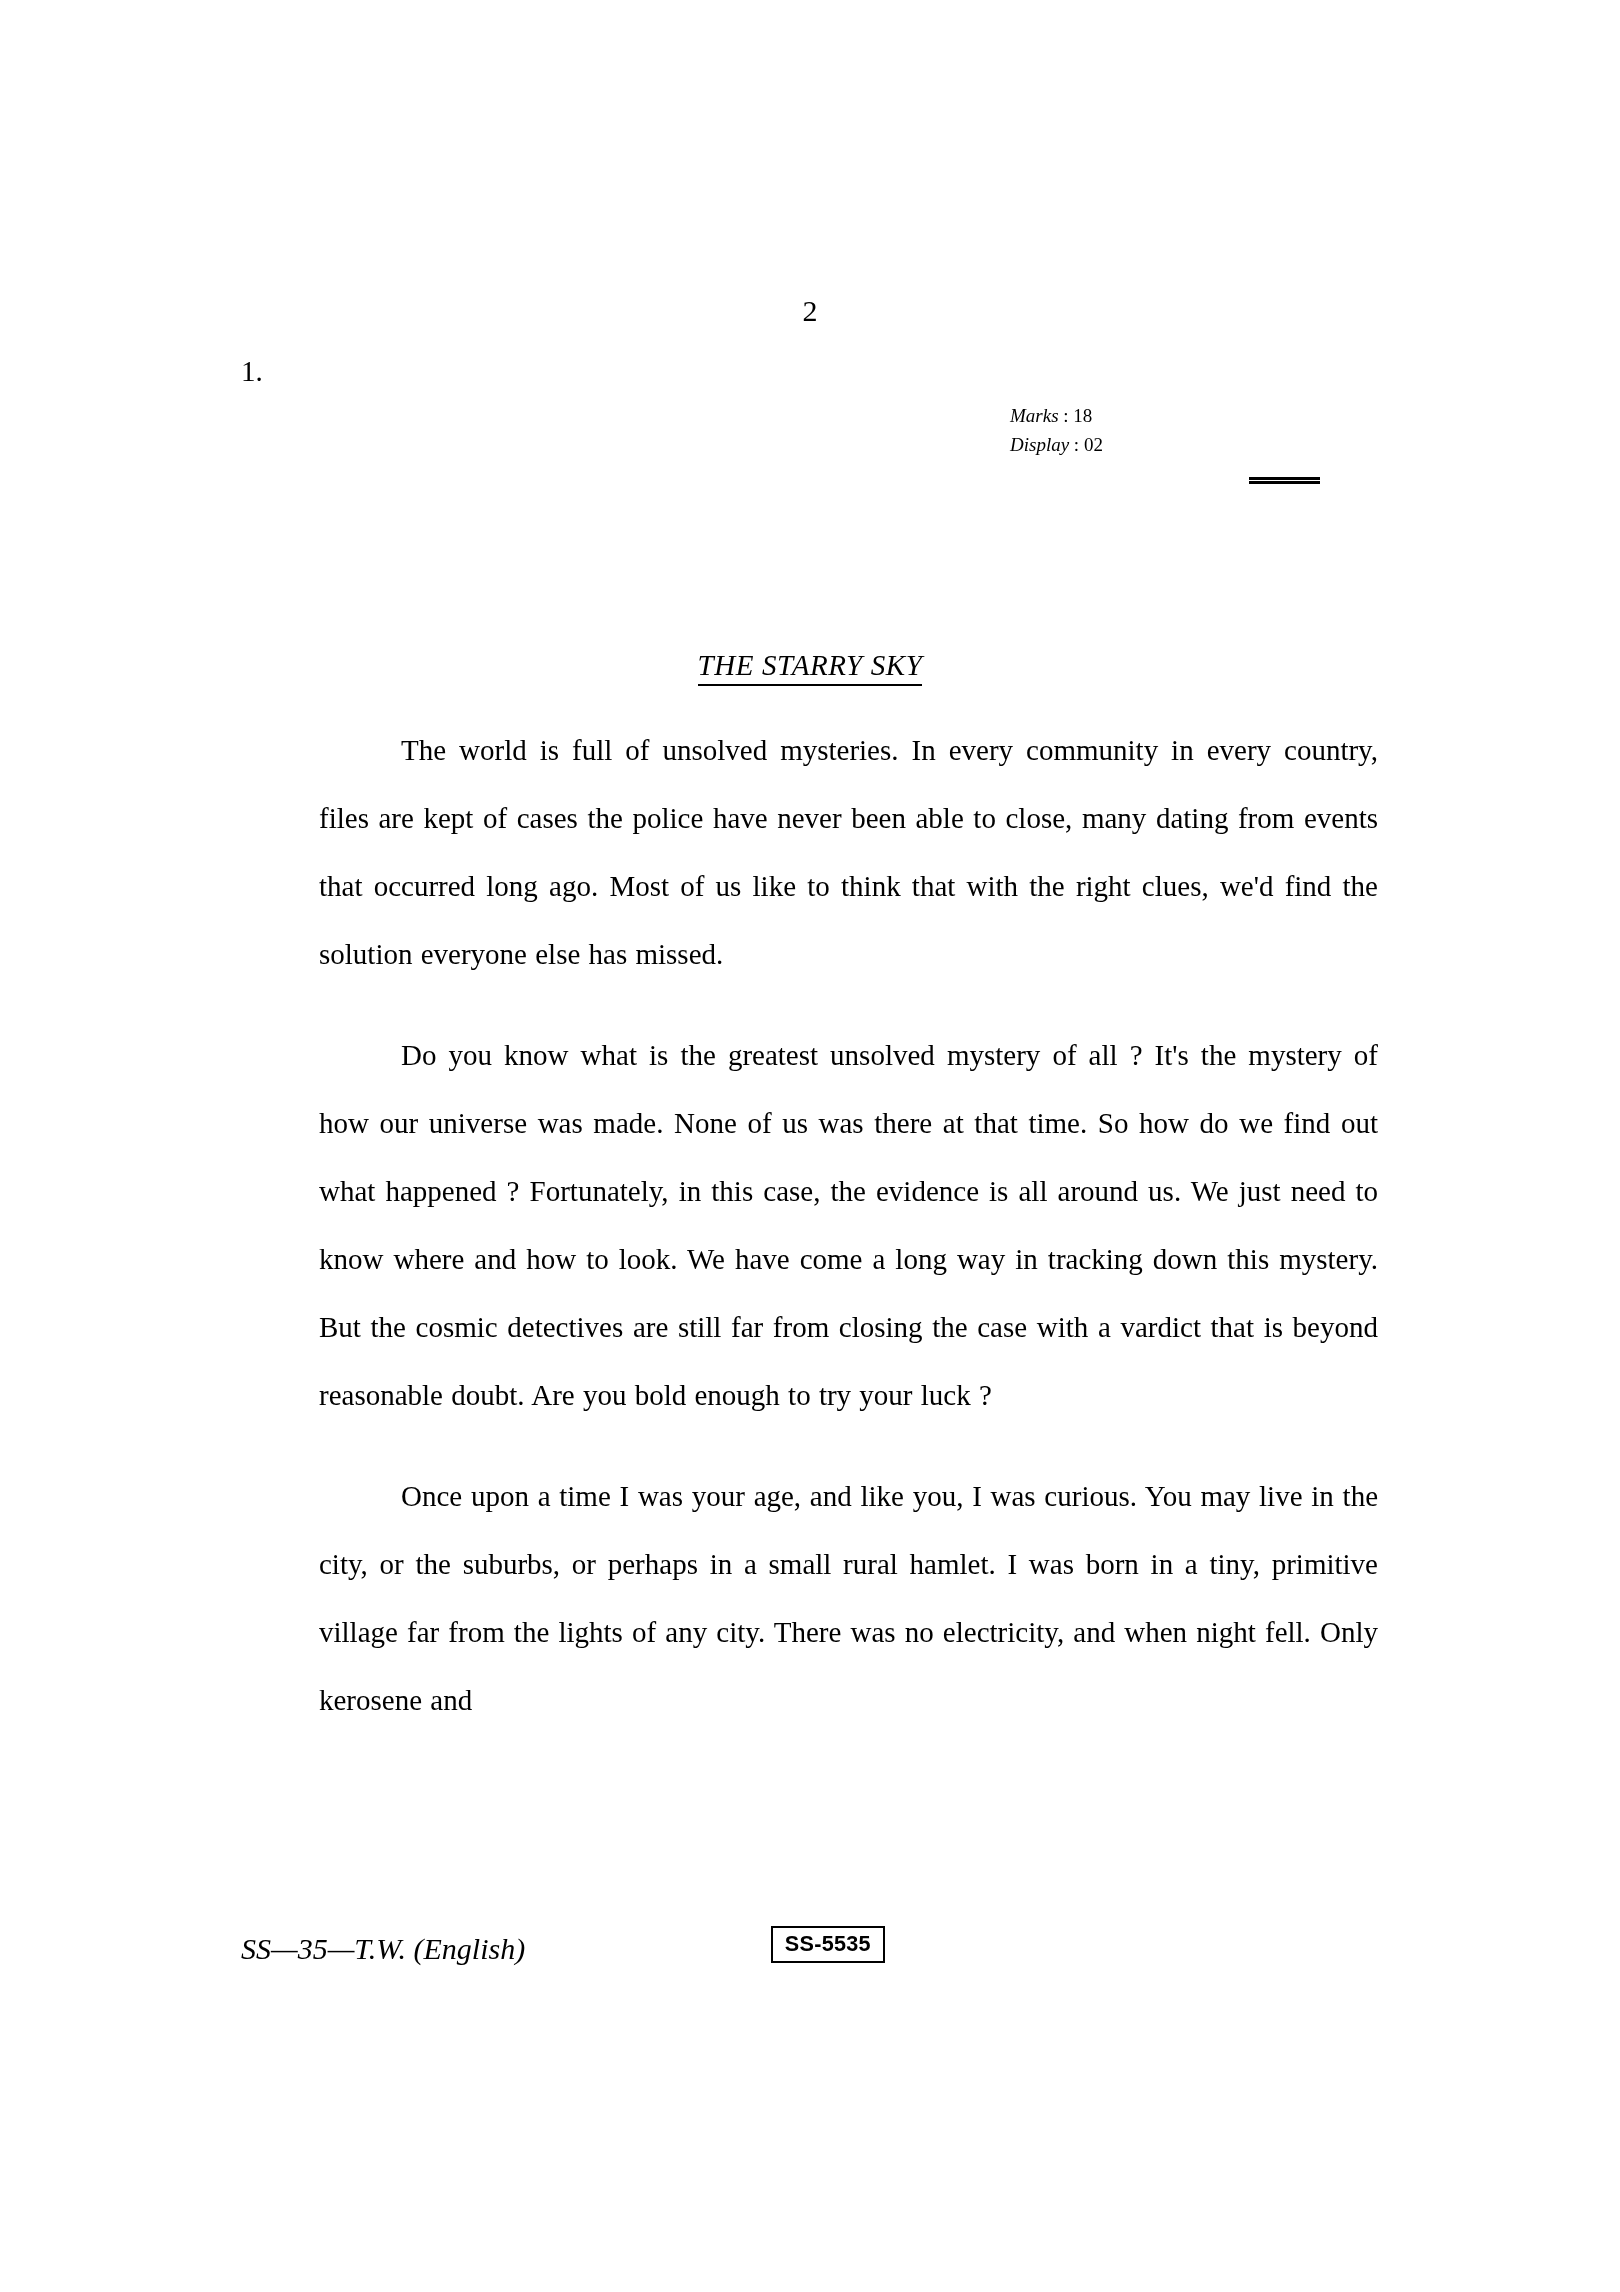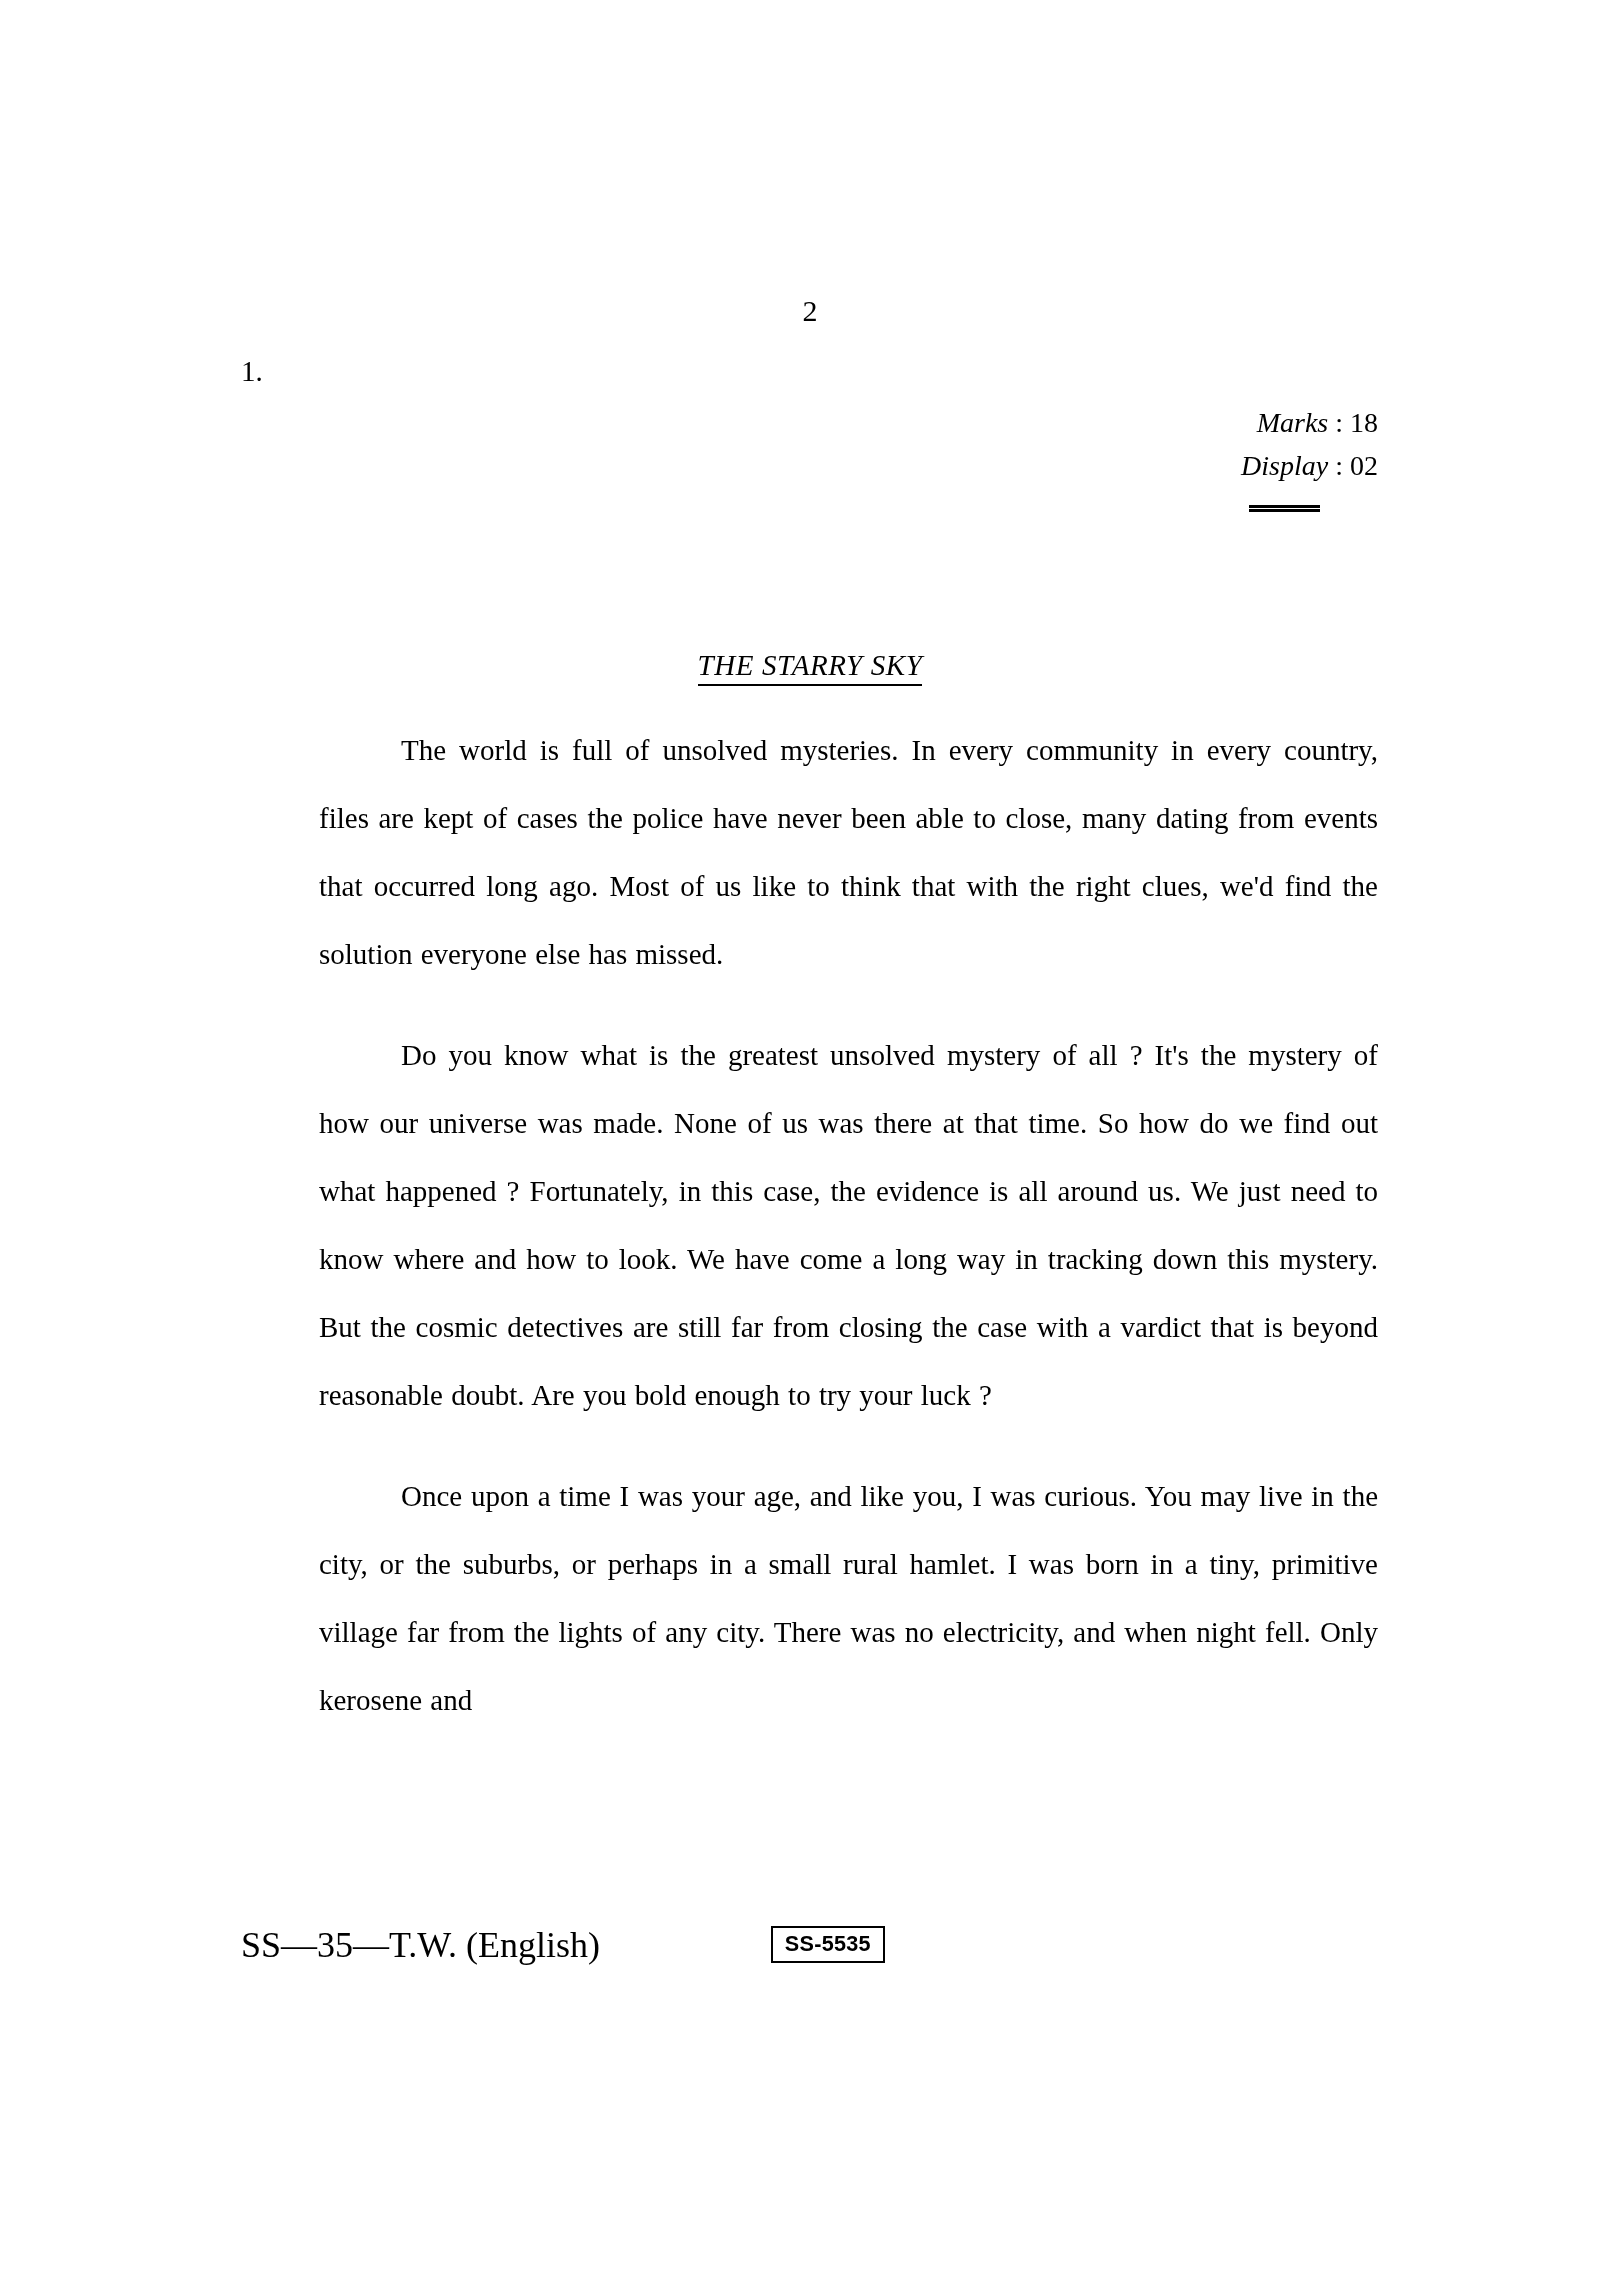--- a/index.html
+++ b/index.html
@@ -50,22 +50,22 @@
     font-size: 29px;
     white-space: nowrap;
   }
 
   
   .marks-block {
     position: absolute;
     top: 402px;
     left: 1010px;
     width: 368px;
-    text-align: right;
-    font-size: 28px;
+    text-align: left;
+    font-size: 19px;
   }
   .marks-line {
     font-style: italic;
     line-height: 1.52;
     white-space: nowrap;
   }
   .marks-line .val {
     font-style: normal;
   }
   .rule-wrap {
@@ -125,22 +125,23 @@
   .footer {
     position: absolute;
     top: 1924px;
     left: 241px;
     width: 1137px;
     height: 47px;
   }
   .footer-code {
     position: absolute;
     left: 0;
-    top: 0;
-    font-size: 36px;
+    top: 8px;
+    font-style: italic;
+    font-size: 30px;
     white-space: nowrap;
   }
   .footer-box {
     position: absolute;
     left: 530px;
     top: 2px;
     border: 2.5px solid #000;
     padding: 2.9px 11.8px 3.9px 11.8px;
     font-family: "Liberation Sans", "DejaVu Sans", sans-serif;
     font-weight: bold;

